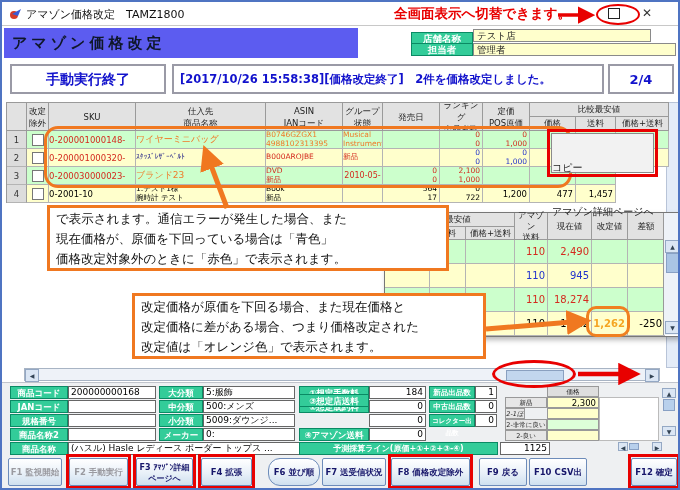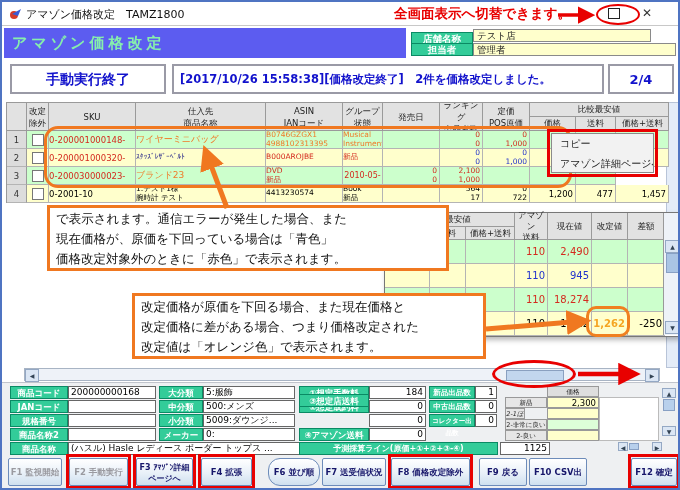--- a/index.html
+++ b/index.html
@@ -6,21 +6,21 @@
   .window{position:relative;width:680px;height:490px;background:#ffffff;border:2px solid #4f74c2;box-sizing:border-box;overflow:hidden;}
   .abs{position:absolute;box-sizing:border-box;}
   
   .titlebar{left:0;top:0;width:676px;height:24px;background:#ffffff;border-bottom:1px solid #c8c8c8;}
   .apptitle{left:24px;top:5px;font-size:11px;color:#111;}
   .hint{left:392px;top:3px;font-size:13.5px;font-weight:bold;color:#e80000;}
   .maxbtn{left:606px;top:6px;width:12px;height:11px;border:1.5px solid #222;background:#fff;}
   .closebtn{left:640px;top:4px;font-size:12px;color:#333;}
   .ellipse-red{border:2.5px solid #e80000;border-radius:50%;z-index:80;pointer-events:none;}
   
-  .bluebar{left:2px;top:26px;width:402px;height:30px;background:#5c5cf0;color:#86efac;font-size:15px;font-weight:bold;letter-spacing:4px;line-height:30px;padding-left:8px;}
+  .bluebar{left:2px;top:26px;width:354px;height:30px;background:#5c5cf0;color:#0f172a;font-size:15px;font-weight:bold;letter-spacing:4px;line-height:30px;padding-left:8px;}
   .lbl{background:#33cc99;border:1px solid #0a8a64;color:#fff;font-weight:bold;text-align:center;}
   .val{background:#ffffcc;border:1px solid #8a8a8a;color:#222;}
   .fld-store-lbl{left:409px;top:30px;width:62px;height:13px;font-size:9.5px;line-height:12px;}
   .fld-store-val{left:471px;top:27px;width:178px;height:13px;font-size:9.5px;line-height:12px;padding-left:3px;}
   .fld-person-lbl{left:409px;top:41px;width:62px;height:13px;font-size:9.5px;line-height:12px;}
   .fld-person-val{left:471px;top:41px;width:203px;height:13px;font-size:9.5px;line-height:12px;padding-left:3px;}
   
   .sbox{border:2px solid #9a9aa6;background:#fff;color:#1212cc;font-weight:bold;}
   .sbox1{left:8px;top:62px;width:156px;height:30px;font-size:14px;text-align:center;line-height:27px;}
   .sbox2{left:170px;top:62px;width:432px;height:30px;font-size:11.5px;line-height:27px;padding-left:6px;white-space:nowrap;overflow:hidden;}
@@ -42,21 +42,21 @@
   .bg-g .rowno,.bg-y .rowno{background:#dcdcdc;}
   .two{display:flex;flex-direction:column;justify-content:center;font-size:7.5px;line-height:8.5px;}
   .num{text-align:right;padding-right:2px;}
   .cb{width:10px;height:10px;background:#fff;border:1px solid #777;margin:3px auto 0 auto;}
   .t-red{color:#d42a1e;}.t-blue{color:#2233cc;}.t-orange{color:#f07a28;}.t-navy{color:#2a2a8a;}
   .vstrip{left:664px;top:100px;width:14px;height:266px;background:#e4ecf8;border:1px solid #b8c4d8;z-index:5;}
   
   .rows-orange-rect{left:42px;top:124px;width:528px;height:62px;border:3px solid #f07820;border-radius:14px;z-index:40;pointer-events:none;}
   .redbox{border:3px solid #e80000;z-index:46;pointer-events:none;}
   .menu{left:549px;top:131px;width:103px;height:40px;background:#f2f2f2;border:1px solid #8a8a8a;z-index:45;}
-  .menu-item{height:20px;line-height:20px;font-size:10px;color:#222;padding-left:8px;white-space:nowrap;overflow:hidden;}
+  .menu-item{height:20px;line-height:20px;font-size:10px;color:#222;white-space:nowrap;overflow:hidden;margin-top:24px;}
   .callout{background:#fff;border:3px solid #f07820;z-index:60;color:#111;font-size:12.5px;line-height:20px;padding:1px 6px;white-space:nowrap;}
   .callout1{left:45px;top:203px;width:402px;height:66px;}
   .callout2{left:130px;top:291px;width:354px;height:66px;}
   
   .otable{left:382px;top:210px;width:296px;background:#fff;border:1px solid #777;box-shadow:2px 3px 5px rgba(0,0,0,.28);z-index:30;}
   .ohead,.orow{display:grid;grid-template-columns:45px 36px 49px 33px 44px 36px 37px;width:280px;}
   .oh{background:#e2e2e2;border-right:1px solid #9a9a9a;border-bottom:1px solid #9a9a9a;height:26px;font-size:8.5px;display:flex;flex-direction:column;justify-content:center;text-align:center;line-height:11px;color:#222;}
   .oh3{grid-column:span 3;padding:0;}
   .oh3 .top{height:13px;line-height:13px;border-bottom:1px solid #9a9a9a;}
   .oh3 .sub{display:grid;grid-template-columns:45px 36px 49px;height:12px;line-height:12px;}
@@ -249,24 +249,20 @@
       <div class="mc rowno">4</div>
       <div class="mc">
           <div class="cb"></div>
         </div>
       <div class="mc">0-2001-10</div>
       <div class="mc two">
           <span>1:テスト1様</span>
           <span>腕時計 テスト</span>
         </div>
       <div class="mc two">
-          <span>4413230574</span>
-          <span></span>
-        </div>
-      <div class="mc two">
           <span>Book</span>
           <span>新品</span>
         </div>
       <div class="mc"></div>
       <div class="mc two num">
           <span>564</span>
           <span>17</span>
         </div>
       <div class="mc two num">
           <span>0</span>

